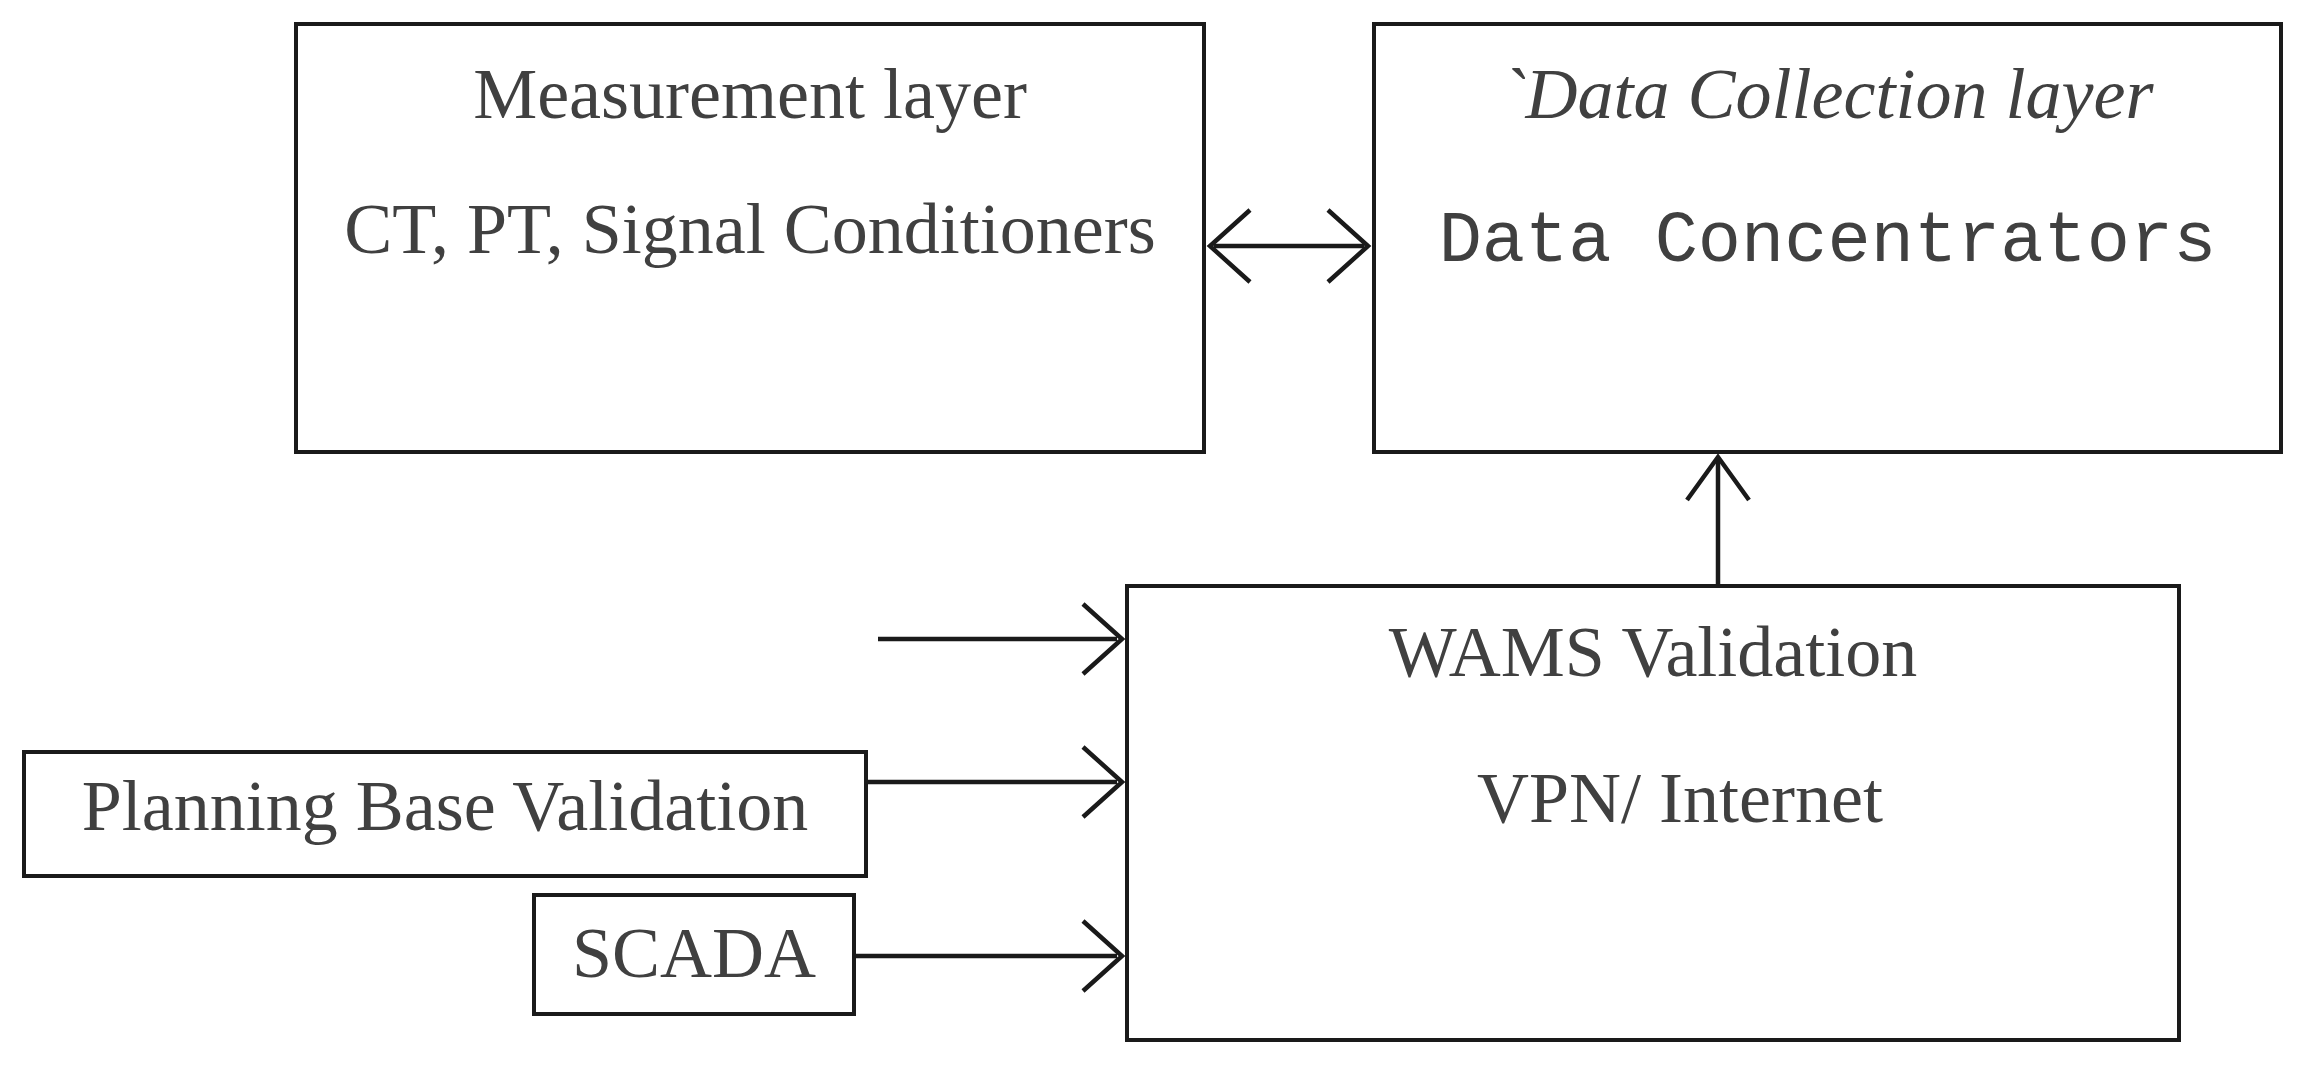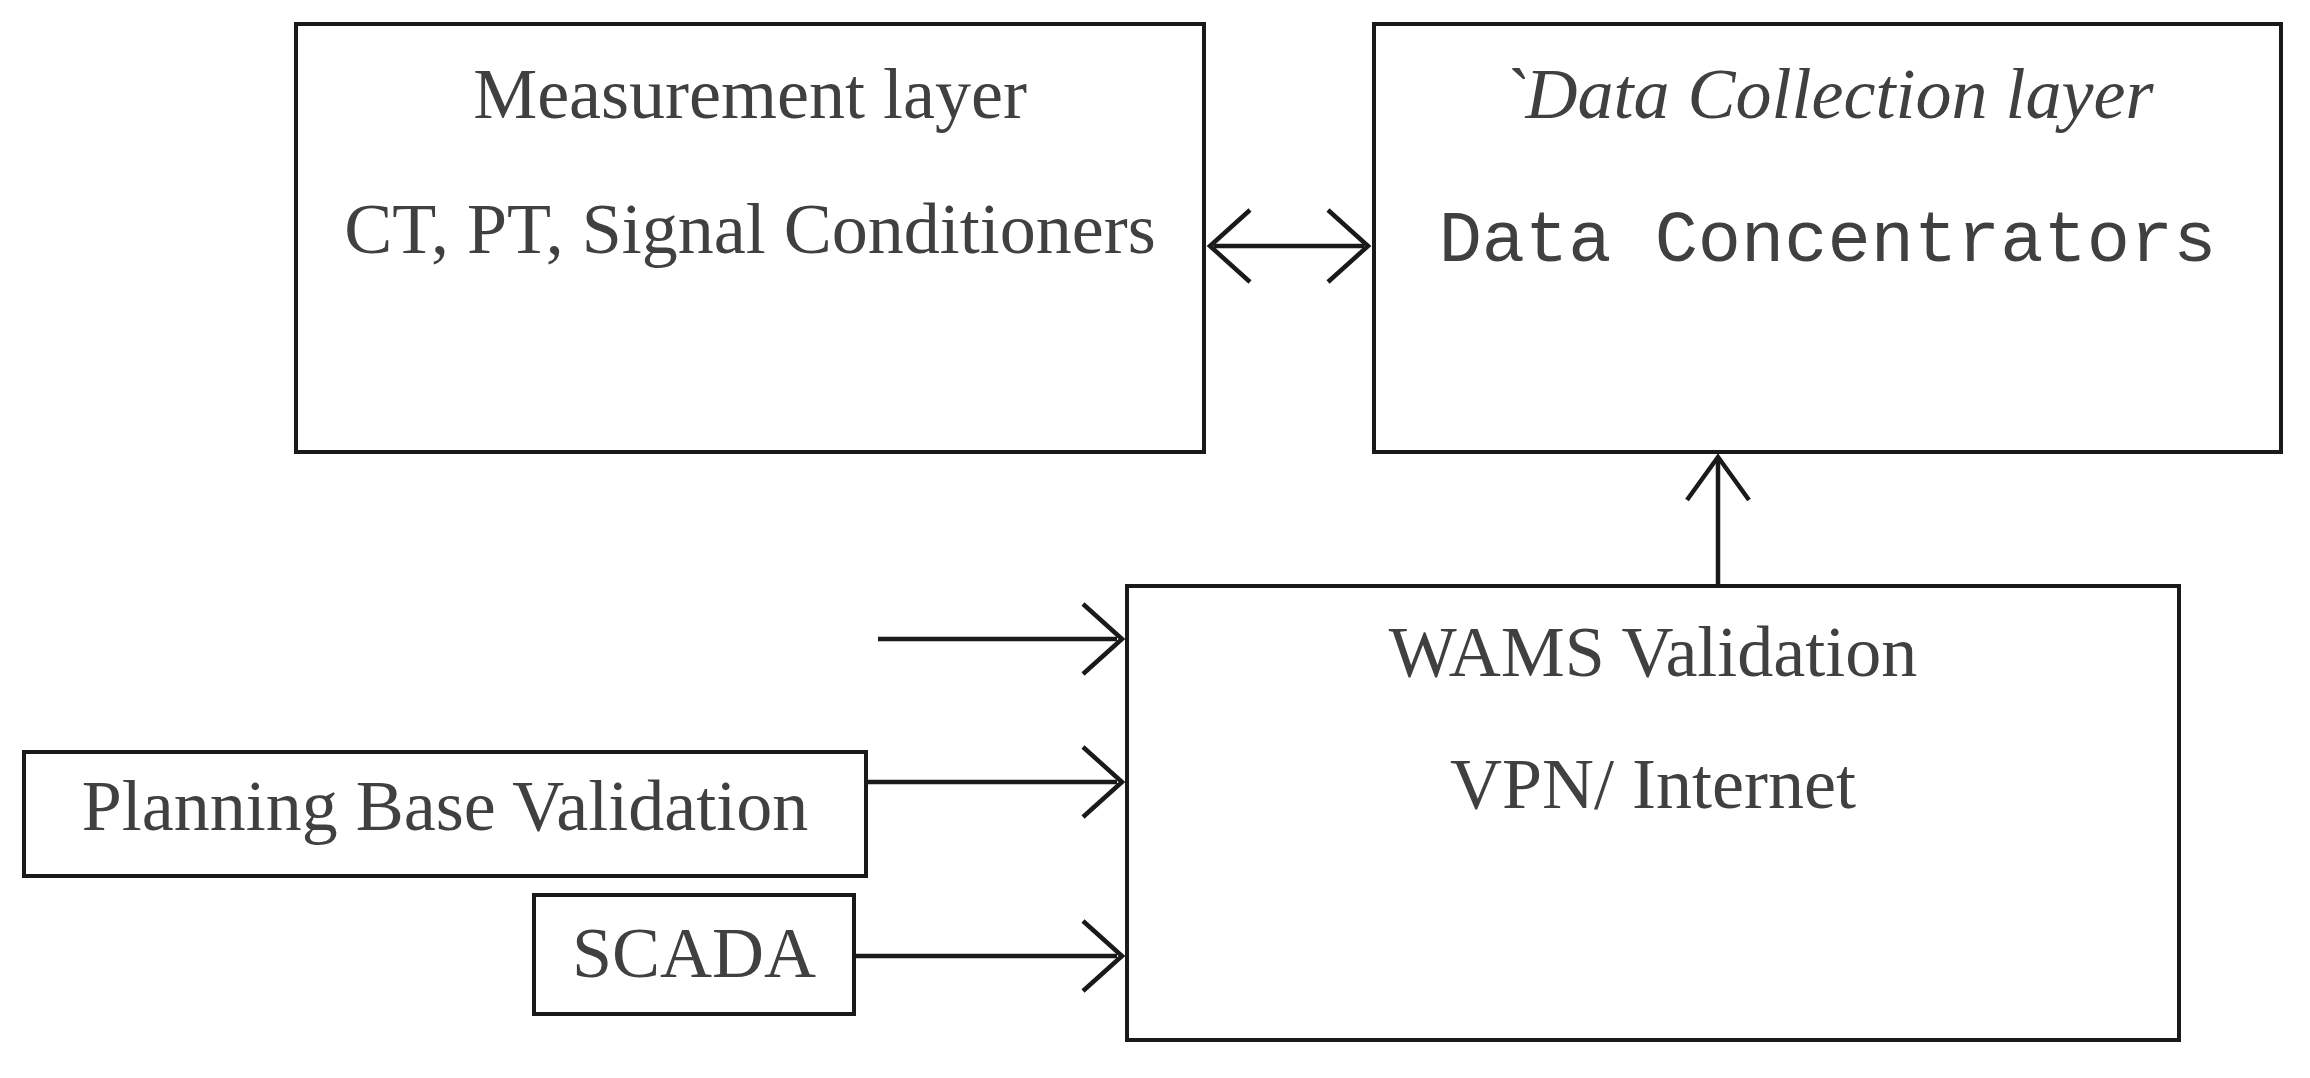--- a/index.html
+++ b/index.html
@@ -56,21 +56,21 @@
     <div class="bline" style="top:163px;">CT, PT, Signal Conditioners</div>
   </div>
 
   <div class="box" style="left:1372px; top:22px; width:911px; height:432px;">
     <div class="bline" style="top:28px;font-style:italic;">`Data Collection layer</div>
     <div class="bline" style="top:176px;font-family:Liberation Mono, monospace;">Data Concentrators</div>
   </div>
 
   <div class="box" style="left:1125px; top:584px; width:1056px; height:458px;">
     <div class="bline" style="top:24px;">WAMS Validation</div>
-    <div class="bline" style="top:156px;">VPN/ Internet</div>
+    <div class="bline" style="top:170px;padding-left:27px;">VPN/ Internet</div>
   </div>
 
 
   <div class="box" style="left:22px; top:750px; width:846px; height:128px;">
     <div class="bline" style="top:12px;">Planning Base Validation</div>
   </div>
 
   <div class="box" style="left:532px; top:893px; width:324px; height:123px;">
     <div class="bline" style="top:16px;">SCADA</div>
   </div>

